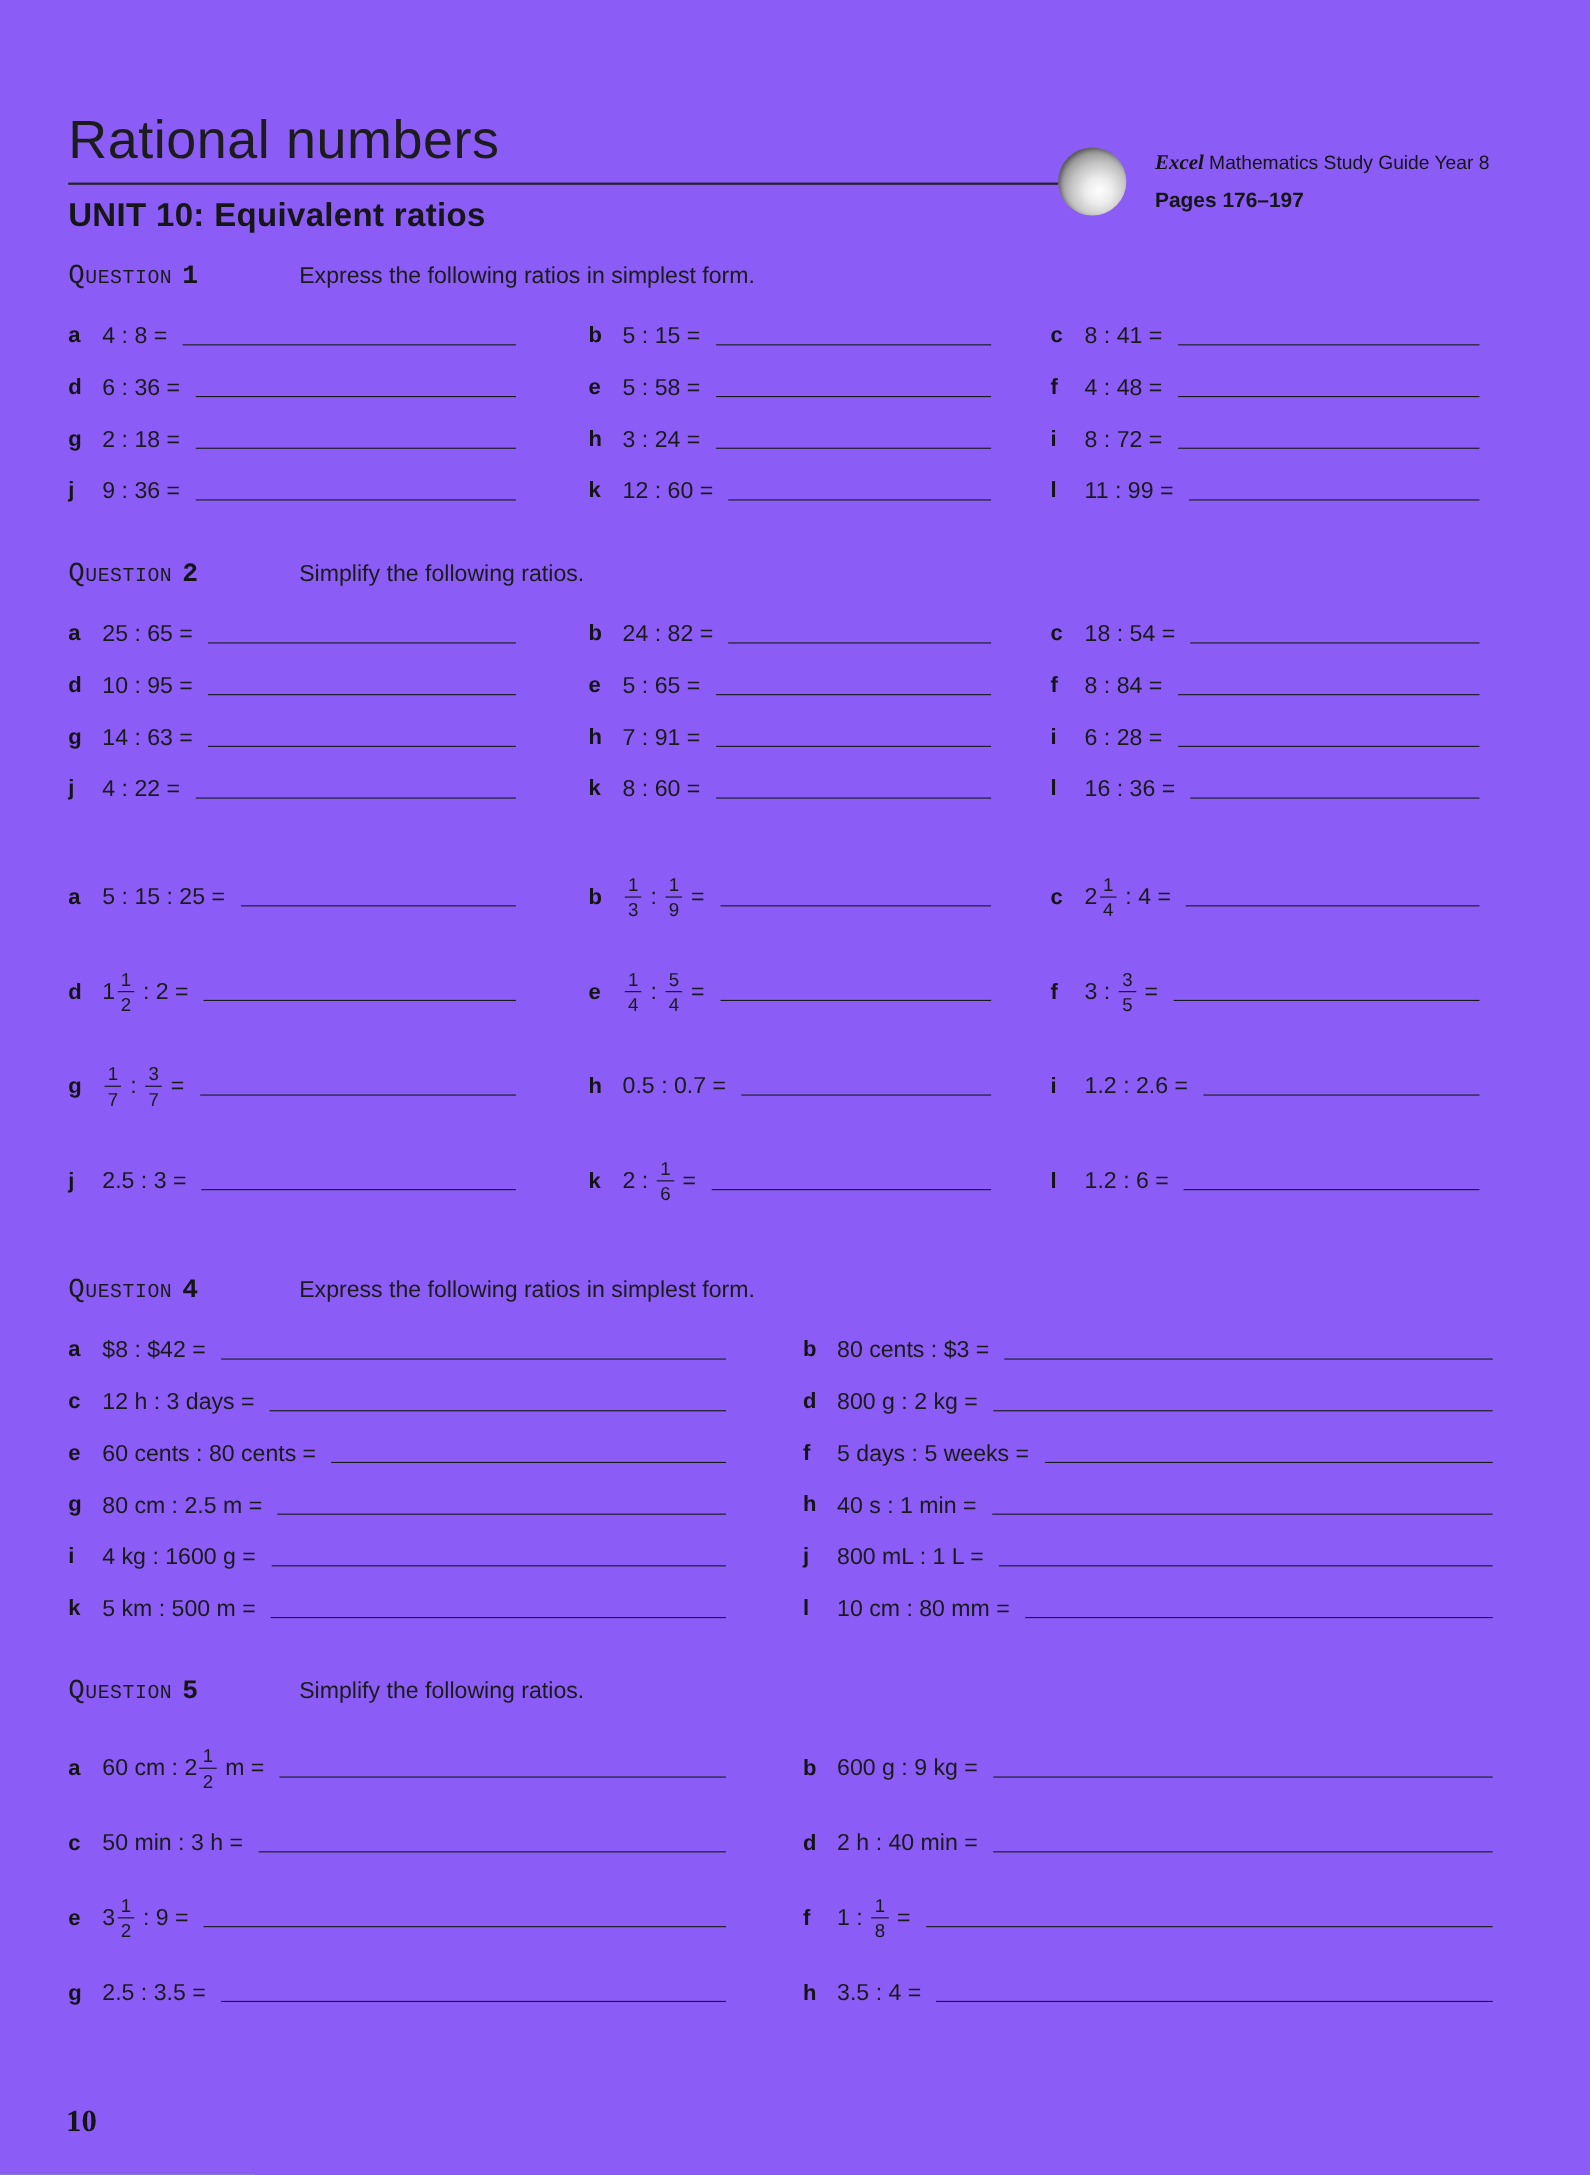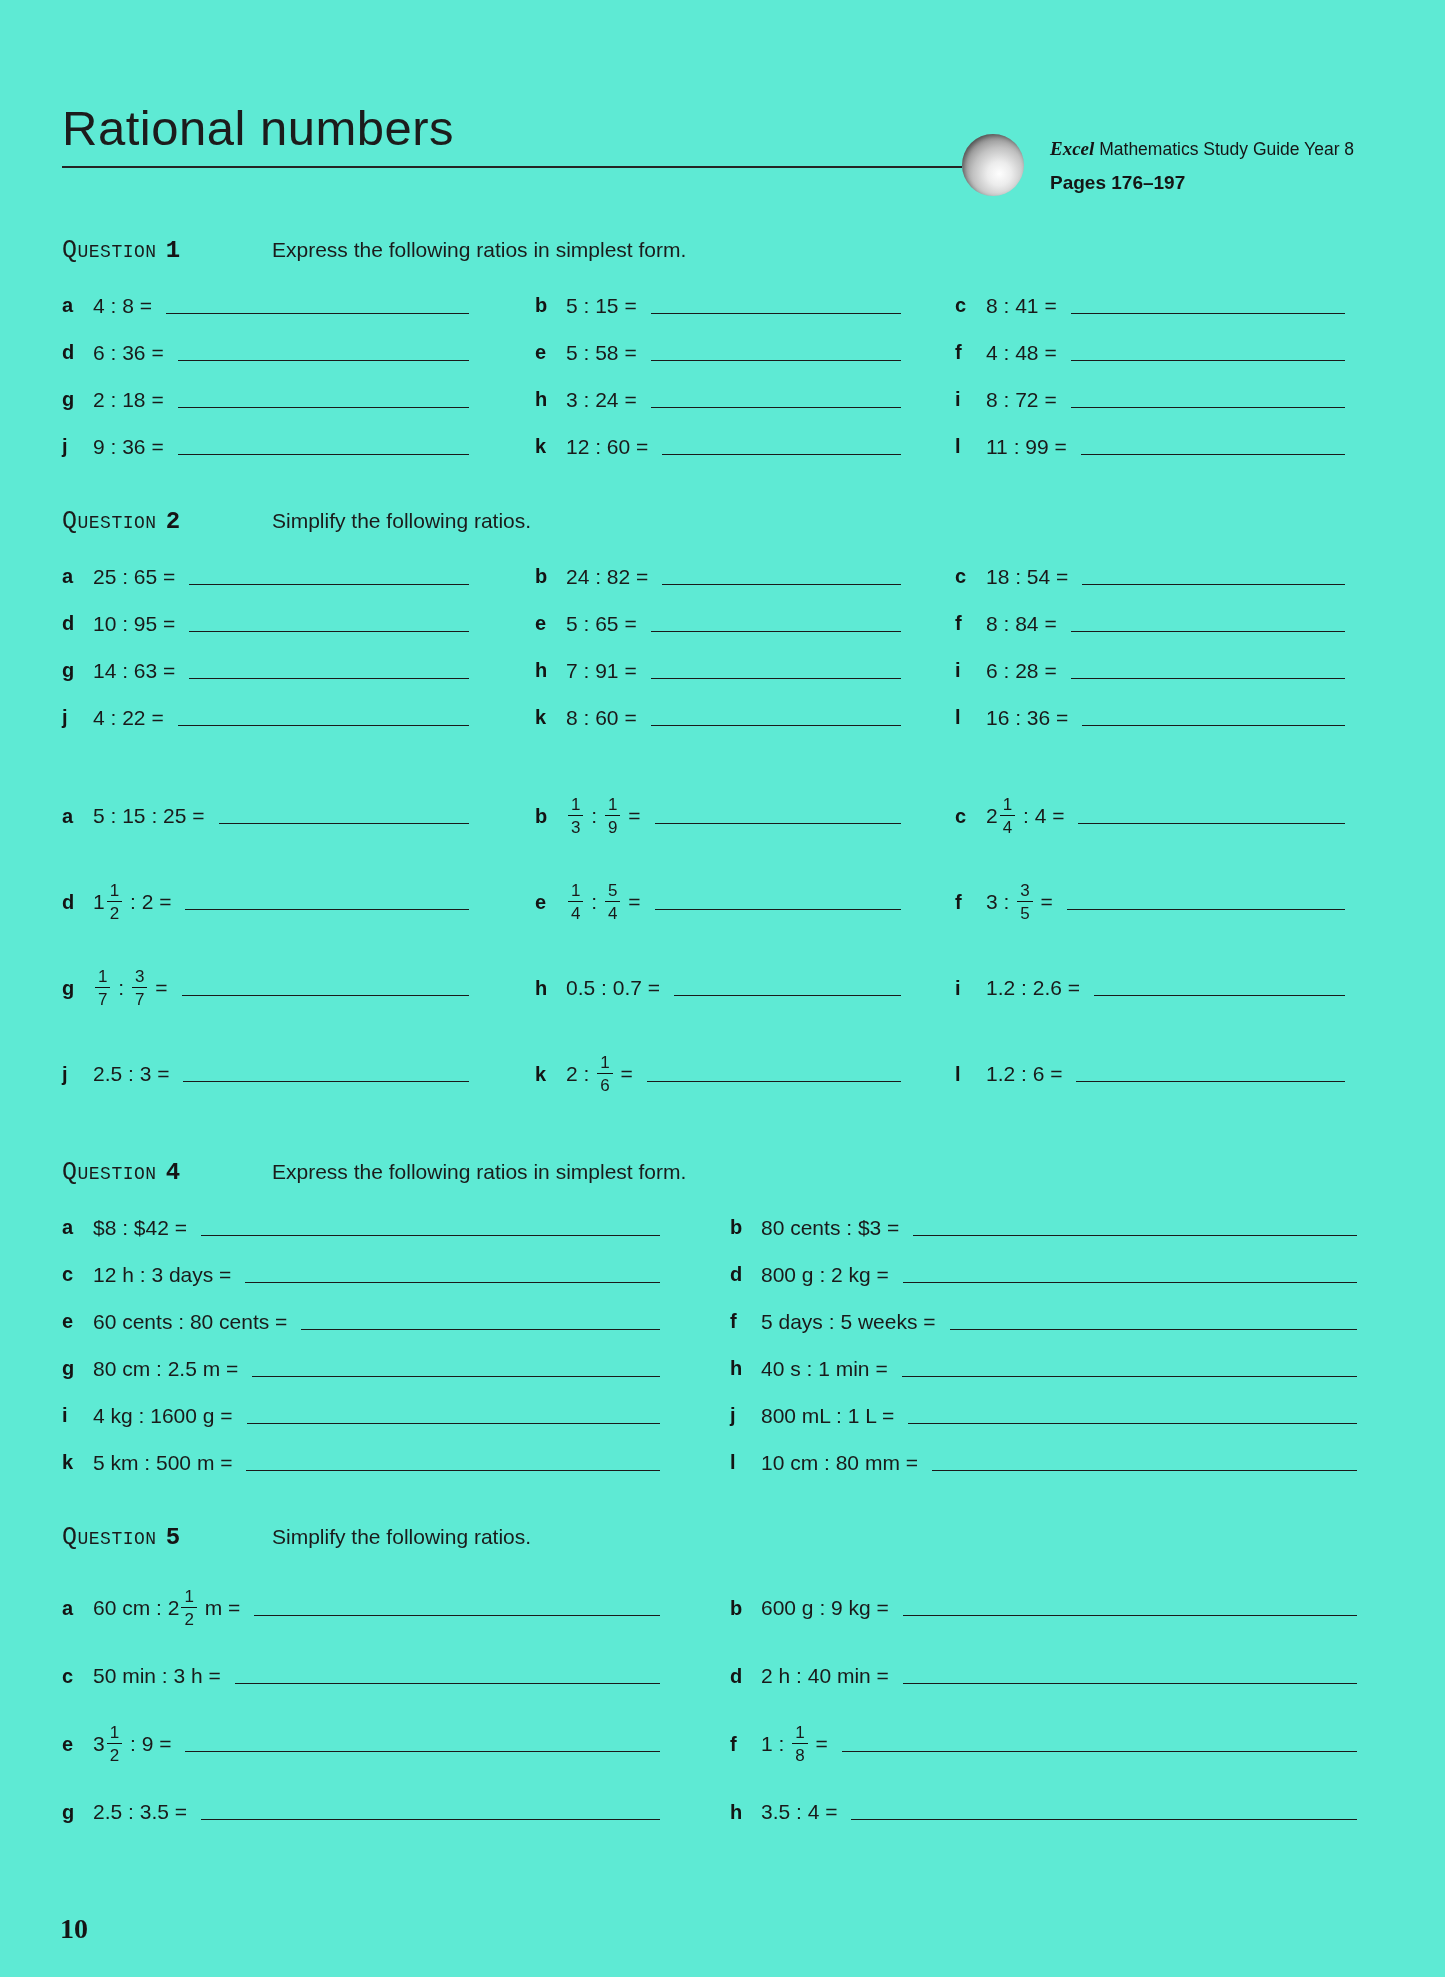--- a/index.html
+++ b/index.html
@@ -1,19 +1,19 @@
 <!DOCTYPE html>
 <html><head>
 <meta charset="utf-8">
 <style>
   * { margin:0; padding:0; box-sizing:border-box; }
   html,body { background:#9a9a9a; }
   body { font-family:"Liberation Sans","DejaVu Sans",sans-serif; color:#151515; }
   .page {
-    position:relative; width:1445px; height:1977px; background:#5eead4;
+    position:relative; width:1445px; height:1977px; background:#8b5cf6;
     padding:0 88px 0 62px; overflow:hidden; margin:0 auto;
   }
 
   
   .header { position:relative; height:236px; }
   .chapter-title {
     position:absolute; left:0; top:104px;
     font-size:49px; font-weight:400; letter-spacing:0.5px; color:#1c1c1c; line-height:1;
   }
   .header-rule { position:absolute; left:0; top:166px; width:900px; height:2px; background:#242424; }
@@ -76,20 +76,21 @@
 
   <div class="header">
     <div class="chapter-title">Rational numbers</div>
     <div class="header-rule"></div>
     <div class="sphere"></div>
     <div class="badge-line1">
       <span class="brand">Excel</span>
       <span>Mathematics Study Guide Year 8</span>
     </div>
     <div class="badge-line2">Pages 176–197</div>
+    <div class="unit-title">UNIT 10: Equivalent ratios</div>
   </div>
 
   <main id="questions">
   <section class="question">
     <div class="q-heading">
       <div class="q-title">
         <span class="q-word">Question</span><span class="q-num">1</span>
       </div>
       <div class="q-prompt">Express the following ratios in simplest form.</div>
     </div>

